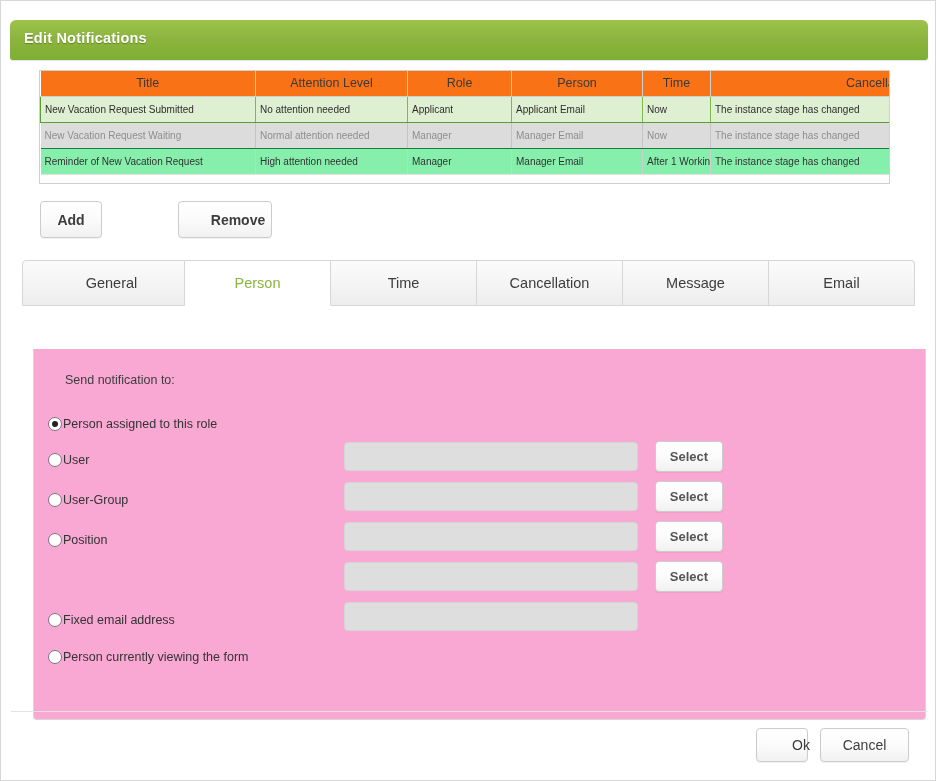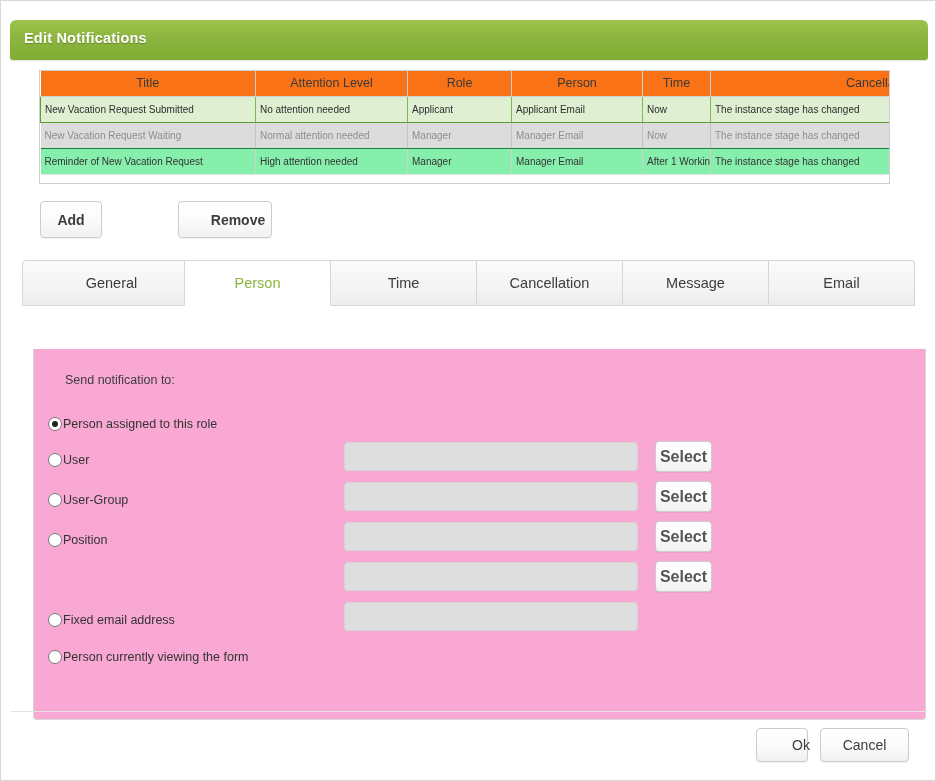--- a/index.html
+++ b/index.html
@@ -215,22 +215,22 @@
     background: #dedede;
     border: 1px solid #d4d4d4;
     border-radius: 4px;
     font-size: 12.5px;
     color: #333333;
     padding: 0 6px;
     font-family: "Liberation Sans", sans-serif;
   }
   .btn-select {
     position: absolute;
-    width: 57px; height: 31px;
-    font-size: 16px;
+    width: 68px; height: 31px;
+    font-size: 13px;
     font-weight: bold;
     color: #555555;
   }
 
   
   .footer-divider {
     position: absolute;
     left: 10px; top: 710px;
     width: 916px; height: 1px;
     background: #e2e2e2;

